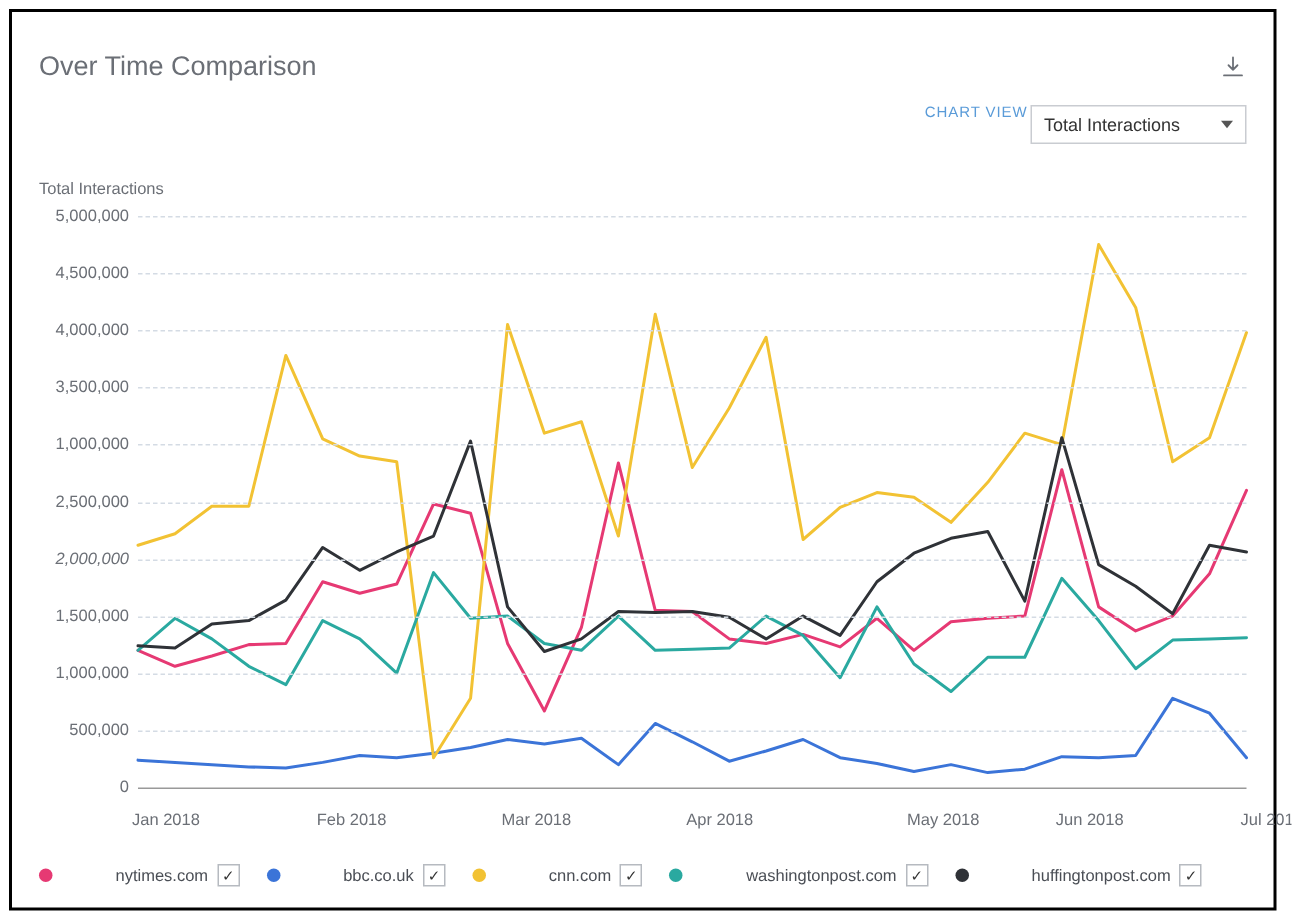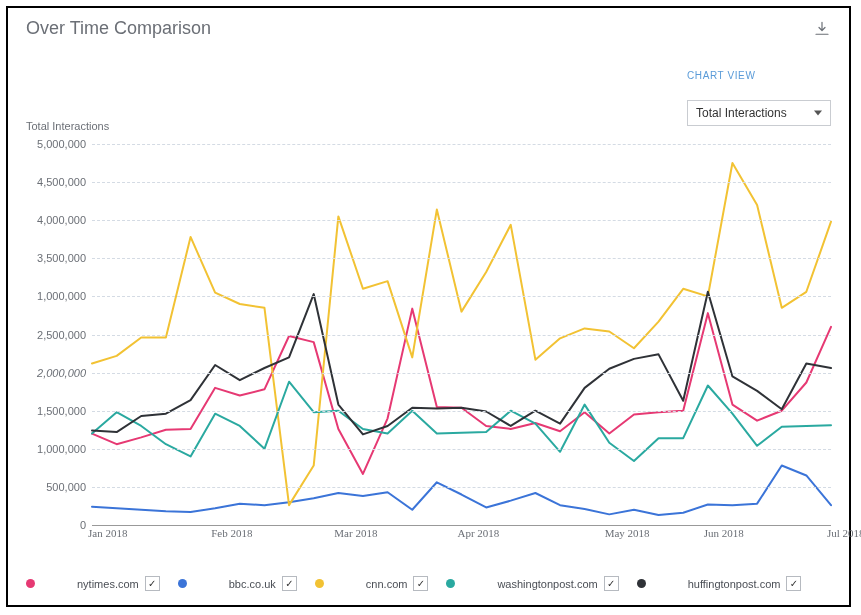--- a/index.html
+++ b/index.html
@@ -1,32 +1,32 @@
 <!DOCTYPE html>
 <html><head>
 <meta charset="utf-8">
 <style>
   * { box-sizing: border-box; margin: 0; padding: 0; }
   body { font-family: -apple-system, BlinkMacSystemFont, "Segoe UI", Arial, sans-serif; background: #fff; padding: 6px; }
   .frame { border: 2px solid #000; width: 845px; height: 601px; position: relative; background: #fff; }
-  .header { display: flex; justify-content: space-between; align-items: center; padding: 10px 18px 4px 18px; }
+  .header { display: flex; justify-content: space-between; align-items: center; padding: 26px 18px 4px 18px; }
   .title { font-size: 18px; color: #6b6f76; font-weight: 400; }
   .dl-icon { width: 18px; height: 18px; color: #6b6f76; cursor: pointer; }
   .controls { position: absolute; right: 18px; top: 62px; display: flex; gap: 10px; }
-  .ctrl-group { display: flex; flex-direction: column; gap: 19px; }
+  .ctrl-group { display: flex; flex-direction: row; gap: 2px; }
   .ctrl-label { font-size: 10px; letter-spacing: 0.6px; color: #5a9bd8; text-transform: uppercase; }
   .select { border: 1px solid #c9ccd1; background: #fff; padding: 5px 22px 5px 8px; font-size: 12px; color: #333; min-width: 144px; position: relative; cursor: pointer; }
   .select::after { content: ""; position: absolute; right: 8px; top: 50%; width: 0; height: 0; border-left: 4px solid transparent; border-right: 4px solid transparent; border-top: 5px solid #555; transform: translateY(-50%); }
   .chart-area { position: absolute; left: 18px; right: 18px; top: 118px; bottom: 58px; }
   .y-title { font-size: 11px; color: #6b6f76; position: absolute; left: 0; top: -6px; }
   .plot { position: absolute; left: 66px; right: 0; top: 18px; bottom: 22px; }
   .grid-line { position: absolute; left: 0; right: 0; border-top: 1px dashed #d4dbe4; }
   .grid-line.solid { border-top: 1px solid #999; }
   .y-tick { position: absolute; right: 100%; padding-right: 6px; font-size: 11px; color: #6b6f76; transform: translateY(-50%); white-space: nowrap; padding-left: 24px; }
-  .x-tick { position: absolute; top: 100%; padding-top: 2px; font-size: 11px; color: #6b6f76; transform: translateX(-4px); white-space: nowrap; font-family: Liberation Serif, serif; }
+  .x-tick { position: absolute; top: 100%; padding-top: 16px; font-size: 11px; color: #6b6f76; transform: translateX(-4px); white-space: nowrap; }
   svg.lines { position: absolute; left: 0; top: 0; width: 100%; height: 100%; overflow: visible; }
   .legend { position: absolute; left: 18px; bottom: 14px; display: flex; gap: 18px; flex-wrap: wrap; align-items: center; }
   .legend-item { display: flex; align-items: center; gap: 6px; }
   .swatch { width: 9px; height: 9px; border-radius: 50%; }
   .legend-label { font-size: 11px; color: #4a4e55; margin-left: 36px; }
   .checkbox { width: 15px; height: 15px; border: 1px solid #b6bac0; display: flex; align-items: center; justify-content: center; font-size: 10px; color: #333; cursor: pointer; background:#fff; }
 </style>
 </head>
 <body>
 

